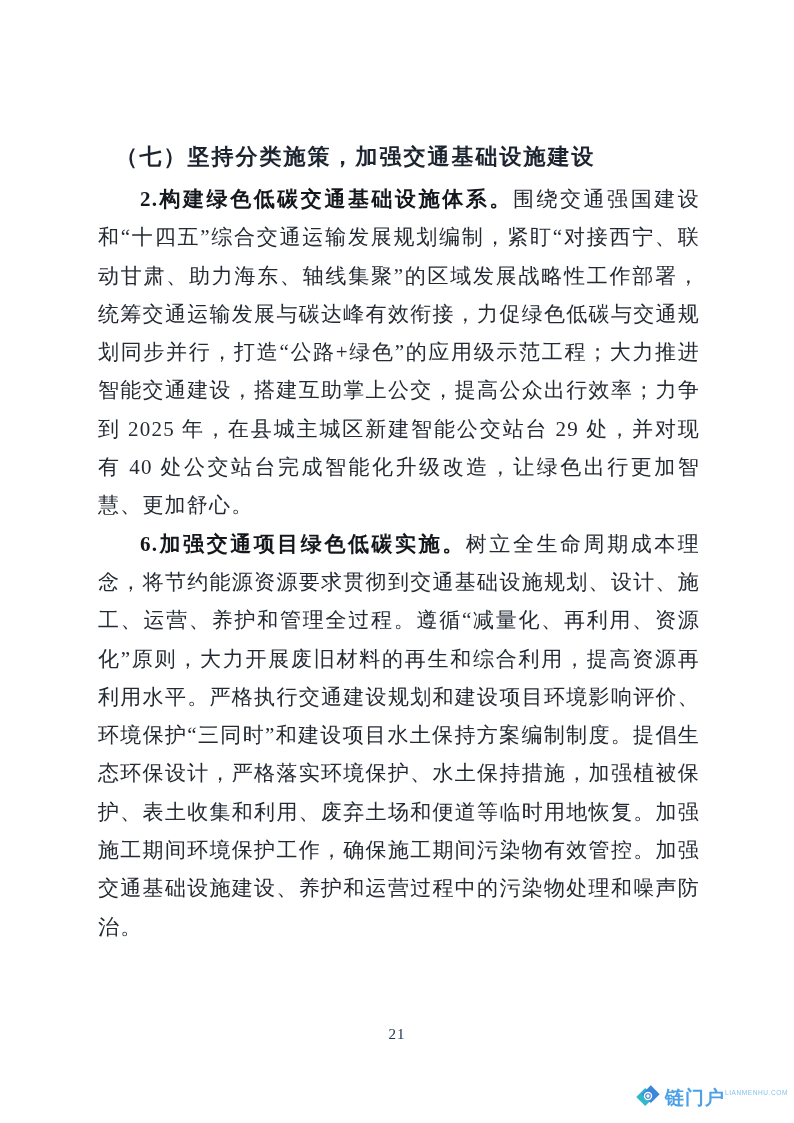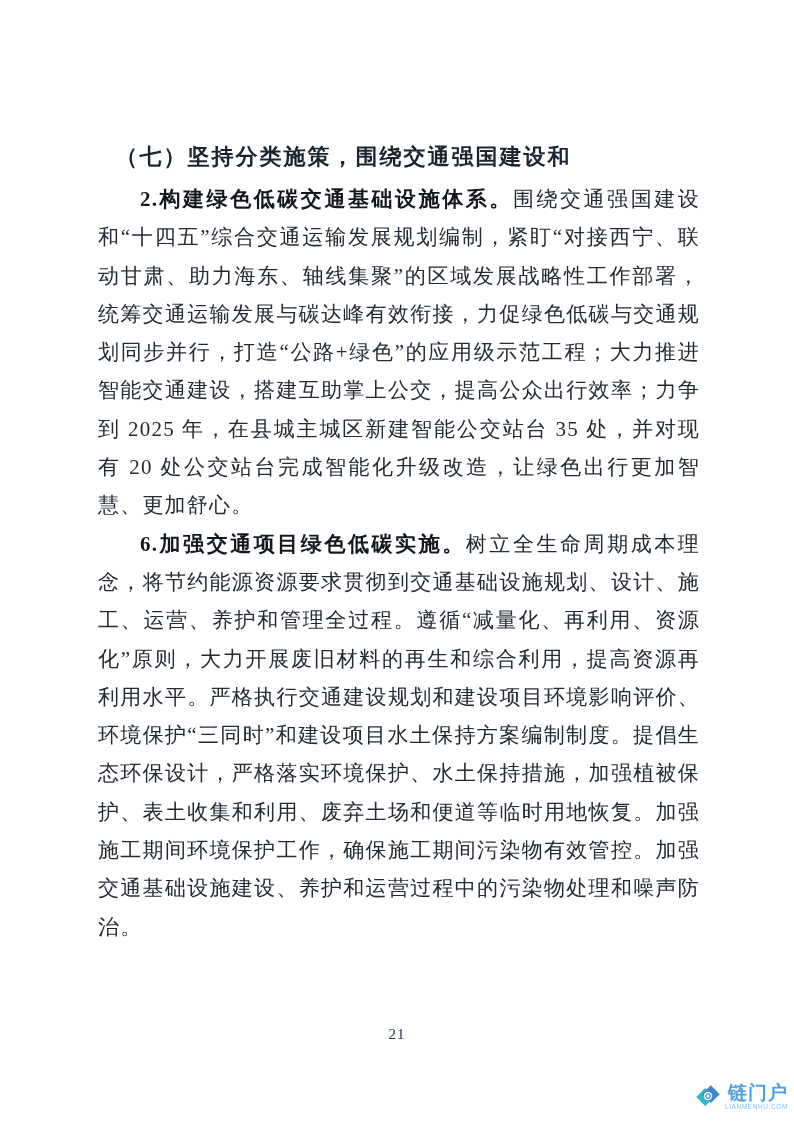--- a/index.html
+++ b/index.html
@@ -64,23 +64,21 @@
     gap: 3px;
     user-select: none;
   }
   .watermark .wm-icon {
     width: 28px;
     height: 28px;
     display: block;
   }
   .wm-text {
     display: flex;
-    flex-direction: column;
     line-height: 1;
-    text-align: right;
   }
   .wm-title {
     font-family: "Liberation Sans", "DejaVu Sans", sans-serif;
     font-size: 19px;
     font-weight: 700;
     letter-spacing: 1px;
     color: #4ba0e8;
   }
   .wm-url {
     font-family: "Liberation Sans", "DejaVu Sans", sans-serif;
@@ -90,23 +88,23 @@
     margin-top: 2px;
   }
 </style>
 </head>
 <body>
 
 <div class="page">
 
   <div class="content">
 
-    <h2 class="section-heading">（七）坚持分类施策，围绕交通强国建设和</h2>
+    <h2 class="section-heading">（七）坚持分类施策，加强交通基础设施建设</h2>
 
-    <p class="para"><span class="lead">2.构建绿色低碳交通基础设施体系。</span><span>围绕交通强国建设和“十四五”综合交通运输发展规划编制，紧盯“对接西宁、联动甘肃、助力海东、轴线集聚”的区域发展战略性工作部署，统筹交通运输发展与碳达峰有效衔接，力促绿色低碳与交通规划同步并行，打造“公路+绿色”的应用级示范工程；大力推进智能交通建设，搭建互助掌上公交，提高公众出行效率；力争到 2025 年，在县城主城区新建智能公交站台 35 处，并对现有 20 处公交站台完成智能化升级改造，让绿色出行更加智慧、更加舒心。</span></p>
+    <p class="para"><span class="lead">2.构建绿色低碳交通基础设施体系。</span><span>围绕交通强国建设和“十四五”综合交通运输发展规划编制，紧盯“对接西宁、联动甘肃、助力海东、轴线集聚”的区域发展战略性工作部署，统筹交通运输发展与碳达峰有效衔接，力促绿色低碳与交通规划同步并行，打造“公路+绿色”的应用级示范工程；大力推进智能交通建设，搭建互助掌上公交，提高公众出行效率；力争到 2025 年，在县城主城区新建智能公交站台 29 处，并对现有 40 处公交站台完成智能化升级改造，让绿色出行更加智慧、更加舒心。</span></p>
 
     <p class="para"><span class="lead">6.加强交通项目绿色低碳实施。</span><span>树立全生命周期成本理念，将节约能源资源要求贯彻到交通基础设施规划、设计、施工、运营、养护和管理全过程。遵循“减量化、再利用、资源化”原则，大力开展废旧材料的再生和综合利用，提高资源再利用水平。严格执行交通建设规划和建设项目环境影响评价、环境保护“三同时”和建设项目水土保持方案编制制度。提倡生态环保设计，严格落实环境保护、水土保持措施，加强植被保护、表土收集和利用、废弃土场和便道等临时用地恢复。加强施工期间环境保护工作，确保施工期间污染物有效管控。加强交通基础设施建设、养护和运营过程中的污染物处理和噪声防治。</span></p>
 
 
   </div>
 
   <div class="page-number">21</div>
 
   <div class="watermark">
     <svg class="wm-icon" viewBox="0 0 40 40">

